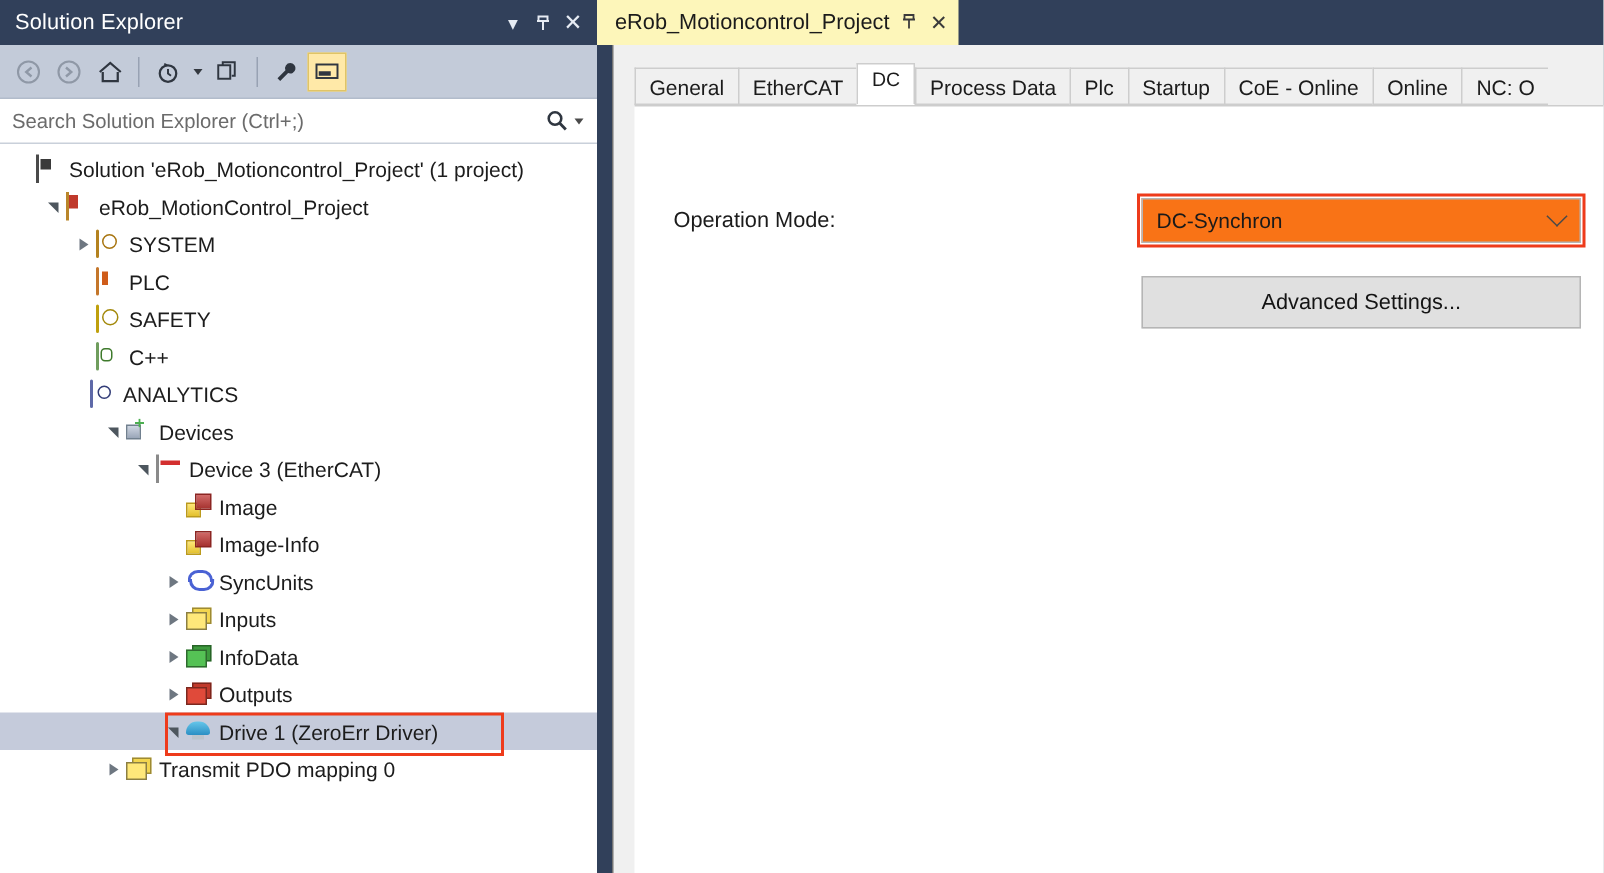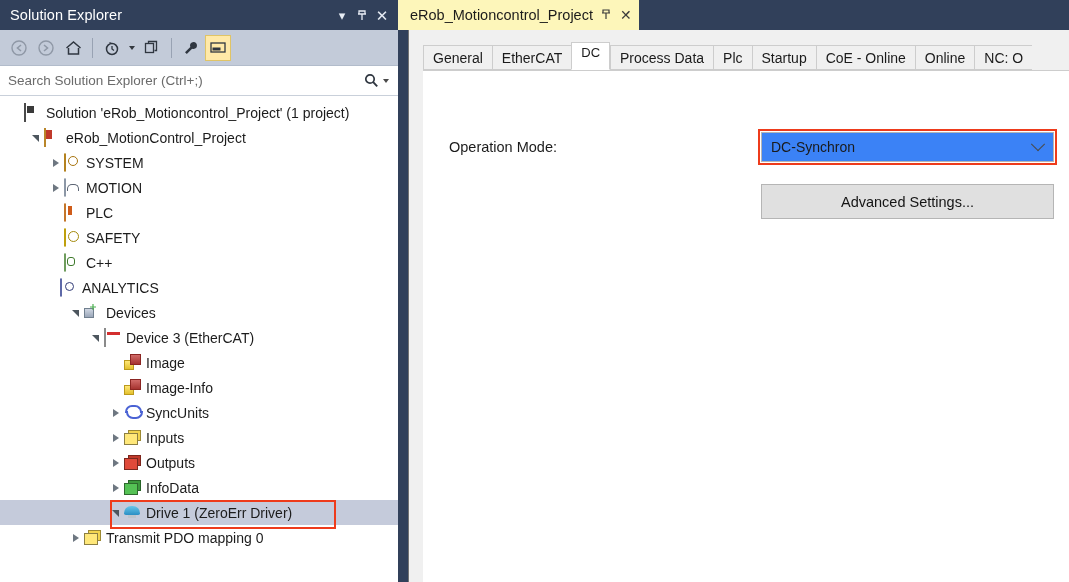--- a/index.html
+++ b/index.html
@@ -429,21 +429,21 @@
   }
   .combo-highlight {
     position: absolute;
     left: -3px; top: -3px;
     width: 299px; height: 36px;
     border: 2.5px solid #ee3b1b;
     pointer-events: none;
   }
   .combo {
     width: 293px; height: 30px;
-    background: #3b82f6;
+    background: #f97316;
     border: 1px solid #b5b5b5;
     display: flex;
     align-items: center;
     padding: 0 0 0 9px;
     cursor: pointer;
   }
   .combo-value {
     flex: 1 1 auto;
     font-size: 14px;
     color: #1a1a1a;
@@ -558,25 +558,20 @@
           <span class="tw-arrow expanded"></span>
           <span class="tw-icon"><span class="ic-proj"></span></span>
           <span class="tw-label">eRob_MotionControl_Project</span>
         </div>
         <div class="tree-row" style="padding-left: 48px;">
           <span class="tw-arrow collapsed"></span>
           <span class="tw-icon"><span class="ic-system"></span></span>
           <span class="tw-label">SYSTEM</span>
         </div>
         <div class="tree-row" style="padding-left: 48px;">
-          <span class="tw-arrow collapsed"></span>
-          <span class="tw-icon"><span class="ic-motion"></span></span>
-          <span class="tw-label">MOTION</span>
-        </div>
-        <div class="tree-row" style="padding-left: 48px;">
           <span class="tw-arrow"></span>
           <span class="tw-icon"><span class="ic-plc"></span></span>
           <span class="tw-label">PLC</span>
         </div>
         <div class="tree-row" style="padding-left: 48px;">
           <span class="tw-arrow"></span>
           <span class="tw-icon"><span class="ic-safety"></span></span>
           <span class="tw-label">SAFETY</span>
         </div>
         <div class="tree-row" style="padding-left: 48px;">
@@ -614,27 +609,27 @@
           <span class="tw-icon"><span class="ic-syncunits"></span></span>
           <span class="tw-label">SyncUnits</span>
         </div>
         <div class="tree-row" style="padding-left: 108px;">
           <span class="tw-arrow collapsed"></span>
           <span class="tw-icon"><span class="ic-folder yellow"></span></span>
           <span class="tw-label">Inputs</span>
         </div>
         <div class="tree-row" style="padding-left: 108px;">
           <span class="tw-arrow collapsed"></span>
+          <span class="tw-icon"><span class="ic-folder green"></span></span>
+          <span class="tw-label">InfoData</span>
+        </div>
+        <div class="tree-row" style="padding-left: 108px;">
+          <span class="tw-arrow collapsed"></span>
           <span class="tw-icon"><span class="ic-folder red"></span></span>
           <span class="tw-label">Outputs</span>
-        </div>
-        <div class="tree-row" style="padding-left: 108px;">
-          <span class="tw-arrow collapsed"></span>
-          <span class="tw-icon"><span class="ic-folder green"></span></span>
-          <span class="tw-label">InfoData</span>
         </div>
         <div class="tree-row selected boxed" style="padding-left: 108px; --boxleft: 110px; --boxwidth: 222px;">
           <span class="tw-arrow expanded"></span>
           <span class="tw-icon"><span class="ic-drive"></span></span>
           <span class="tw-label">Drive 1 (ZeroErr Driver)</span>
         </div>
         <div class="tree-row" style="padding-left: 68px;">
           <span class="tw-arrow collapsed"></span>
           <span class="tw-icon"><span class="ic-folder yellow"></span></span>
           <span class="tw-label">Transmit PDO mapping 0</span>

